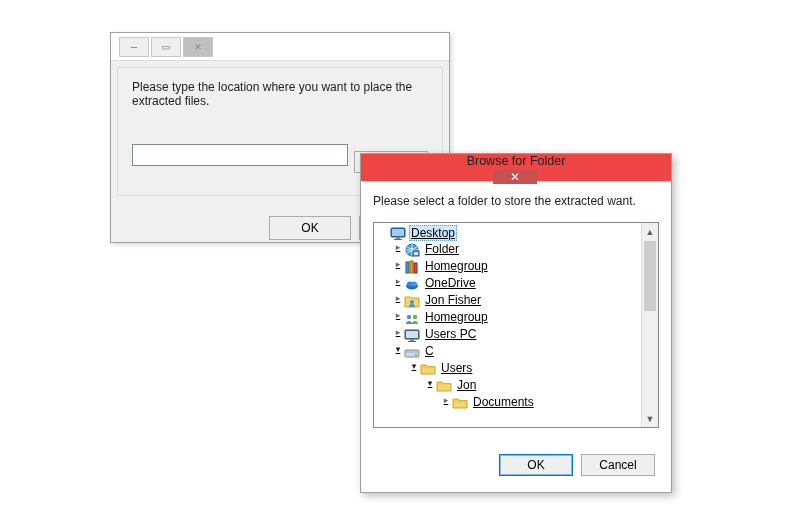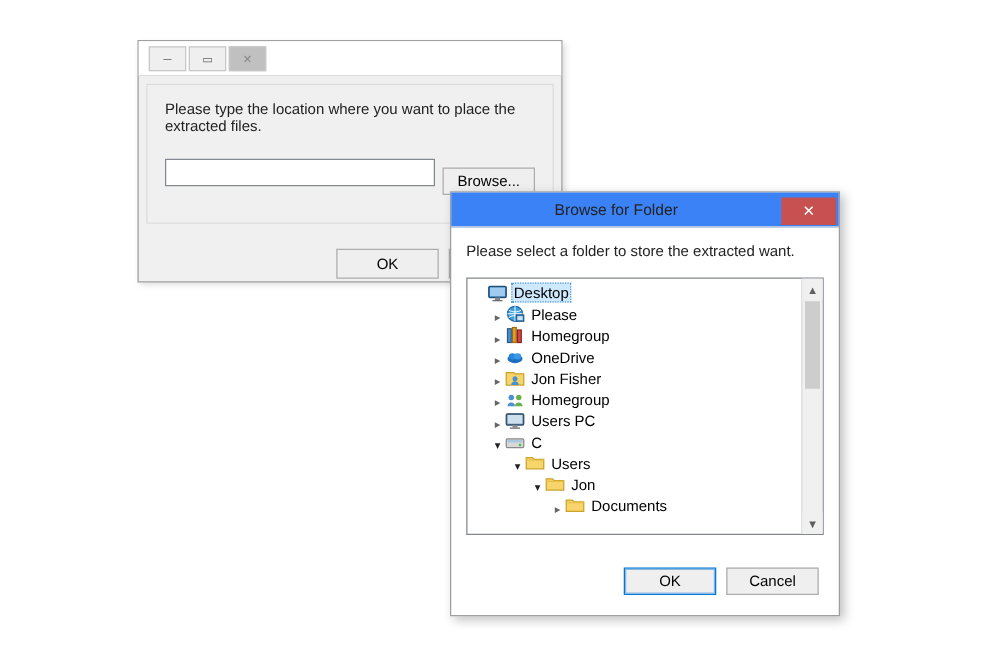--- a/index.html
+++ b/index.html
@@ -52,21 +52,21 @@
     font-size: 9px;
     color: #666;
   }
   .winbtn.close { background: #c0c0c0; color: #888; }
   .extract-body {
     padding: 12px 14px 8px 14px;
     border: 1px solid #dcdcdc;
     margin: 6px;
     background: #f0f0f0;
   }
-  .extract-instruction { margin-bottom: 12px; color:#222; }
+  .extract-instruction { margin-bottom: 29px; color:#222; }
   .row { display: flex; gap: 6px; margin-bottom: 14px; align-items: center;}
   .path-input {
     flex: 1;
     height: 22px;
     background: #fff;
     border: 1px solid #828790;
     padding: 2px 4px;
     font-family: inherit;
     font-size: 12px;
   }
@@ -94,24 +94,25 @@
     position: absolute;
     left: 360px;
     top: 153px;
     width: 312px;
     background: #fff;
     border: 1px solid #9f9f9f;
     box-shadow: 3px 3px 8px rgba(0,0,0,0.25);
   }
   .browse-titlebar {
     height: 28px;
-    background: #3b82f6;
+    background: #ef4444;
     display: flex;
     align-items: center;
     border-bottom: 1px solid #dcdcdc;
+    flex-direction: column;
   }
   .browse-title {
     flex: 1;
     text-align: center;
     font-size: 12.5px;
     color: #222;
   }
   .browse-close {
     width: 44px; height: 22px;
     margin: 2px 2px 0 0;
@@ -148,24 +149,25 @@
     background: #f0f0f0;
   }
   .sb-arrow.up { top: 0; }
   .sb-arrow.down { bottom: 0; }
   .sb-thumb {
     position: absolute; left: 2px; right: 2px; top: 18px; height: 70px;
     background: #cdcdcd;
   }
 
   .node {
-    display: flex; align-items: flex-end;
+    display: flex; align-items: flex-start;
     height: 17px;
     padding-right: 0;
     white-space: nowrap;
+    text-decoration: underline;
   }
   .expander {
     width: 12px; text-align: center;
     color: #666; font-size: 9px;
     user-select: none;
   }
   .expander.open { color: #222; }
   .node-label { padding: 0 2px; }
   .node.selected .node-label {
     background: #cde8ff;
@@ -242,21 +244,21 @@
           <div class="node lvl1">
             <span class="expander">▸</span>
             <span class="icon">
               <svg width="16" height="16">
                 <circle cx="8" cy="8" r="6" fill="#3fa0e0" stroke="#1e6aa8"></circle>
                 <path d="M2 8h12M8 2v12M3 5c3 2 7 2 10 0M3 11c3-2 7-2 10 0" stroke="#fff" stroke-width="0.8" fill="none"></path>
                 <rect x="9" y="9" width="6" height="5" fill="#5aa0d8" stroke="#2a5a88"></rect>
                 <rect x="10" y="10" width="4" height="3" fill="#cce5f5"></rect>
               </svg>
             </span>
-            <span class="node-label">Please</span>
+            <span class="node-label">Folder</span>
           </div>
           <div class="node lvl1">
             <span class="expander">▸</span>
             <span class="icon">
               <svg width="16" height="16">
                 <rect x="2" y="3" width="3" height="11" fill="#4a90d2" stroke="#2a5a88"></rect>
                 <rect x="6" y="2" width="3" height="12" fill="#e0a030" stroke="#a06a10"></rect>
                 <rect x="10" y="4" width="3" height="10" fill="#d04a4a" stroke="#902020"></rect>
               </svg>
             </span>

